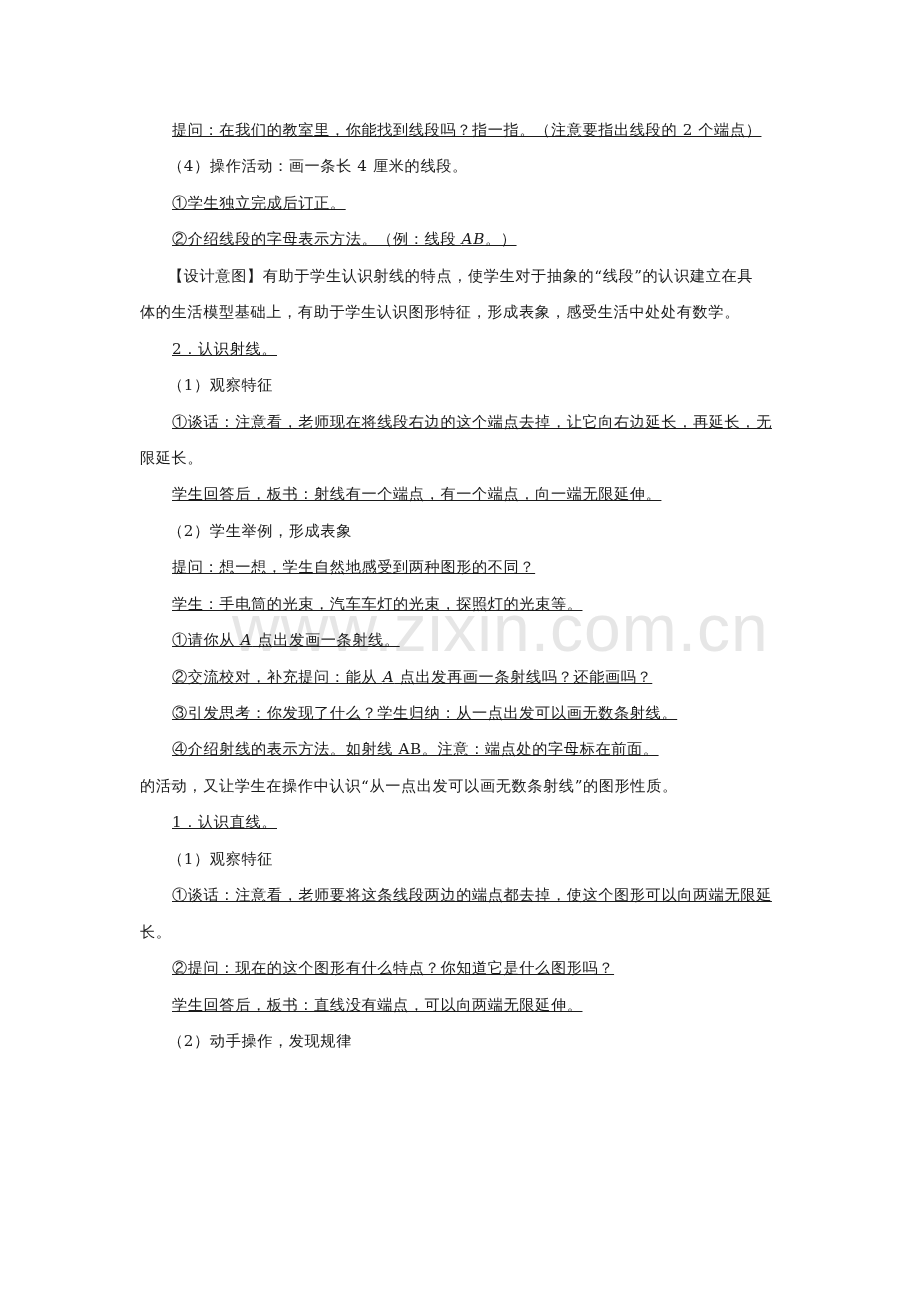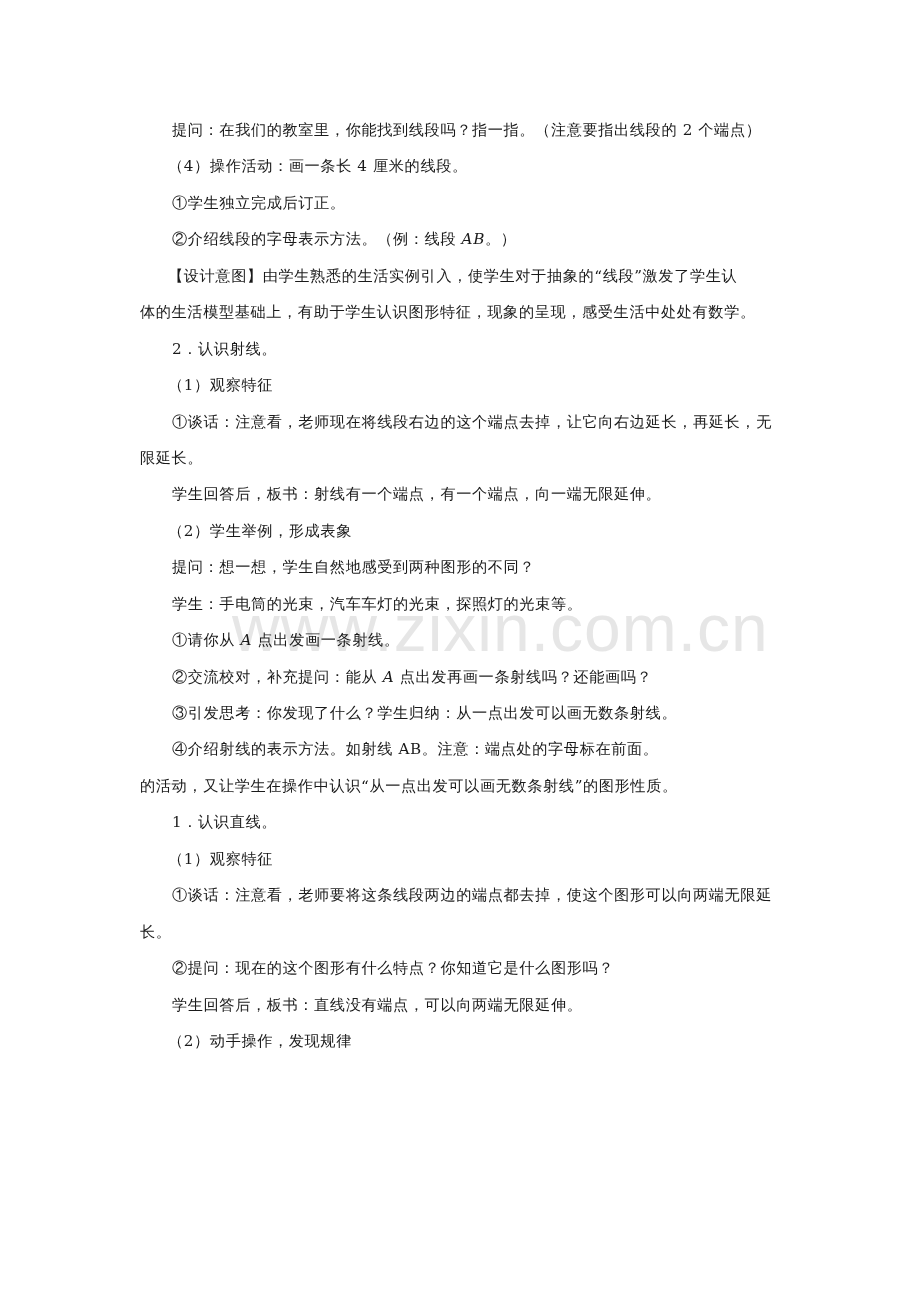--- a/index.html
+++ b/index.html
@@ -22,21 +22,21 @@
       width: 642px;
     }
     .line {
       font-size: 15.2px;
       line-height: 36.45px;
       height: 36.45px;
       white-space: nowrap;
       overflow: visible;
       letter-spacing: 0.6px;
     }
-    .indent { padding-left: 32px; }
+    .indent { padding-left: 32px; text-decoration: underline; }
     .indent-half { padding-left: 28px; }
     .cont { padding-left: 0; }
     .bracket { font-weight: normal; }
     .it { font-style: italic; }
     .watermark {
       position: absolute;
       left: 224px;
       top: 588px;
       font-family: "Liberation Sans", "DejaVu Sans", sans-serif;
       font-size: 66px;
@@ -53,22 +53,22 @@
 </head>
 <body>
 
 <div class="watermark">www.zixin.com.cn</div>
 
 <div class="page">
   <div class="line indent">提问：在我们的教室里，你能找到线段吗？指一指。（注意要指出线段的 2 个端点）</div>
   <div class="line indent-half">（4）操作活动：画一条长 4 厘米的线段。</div>
   <div class="line indent">①学生独立完成后订正。</div>
   <div class="line indent"><span>②介绍线段的字母表示方法。（例：线段 </span><span class="it">AB</span><span>。）</span></div>
-  <div class="line indent-half"><span class="bracket">【设计意图】</span><span>由学生熟悉的生活实例引入，使学生对于抽象的“线段”激发了学生认</span></div>
-  <div class="line cont">体的生活模型基础上，有助于学生认识图形特征，现象的呈现，感受生活中处处有数学。</div>
+  <div class="line indent-half"><span class="bracket">【设计意图】</span><span>有助于学生认识射线的特点，使学生对于抽象的“线段”的认识建立在具</span></div>
+  <div class="line cont">体的生活模型基础上，有助于学生认识图形特征，形成表象，感受生活中处处有数学。</div>
   <div class="line indent">2．认识射线。</div>
   <div class="line indent-half">（1）观察特征</div>
   <div class="line indent">①谈话：注意看，老师现在将线段右边的这个端点去掉，让它向右边延长，再延长，无</div>
   <div class="line cont">限延长。</div>
   <div class="line indent">学生回答后，板书：射线有一个端点，有一个端点，向一端无限延伸。</div>
   <div class="line indent-half">（2）学生举例，形成表象</div>
   <div class="line indent">提问：想一想，学生自然地感受到两种图形的不同？</div>
   <div class="line indent">学生：手电筒的光束，汽车车灯的光束，探照灯的光束等。</div>
   <div class="line indent"><span>①请你从 </span><span class="it">A</span><span> 点出发画一条射线。</span></div>
   <div class="line indent"><span>②交流校对，补充提问：能从 </span><span class="it">A</span><span> 点出发再画一条射线吗？还能画吗？</span></div>

